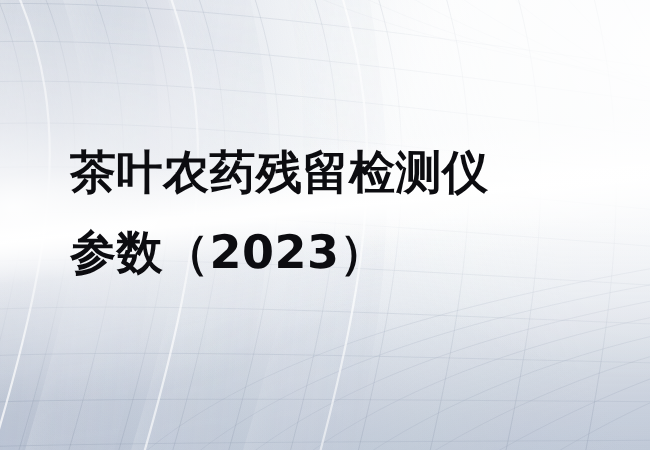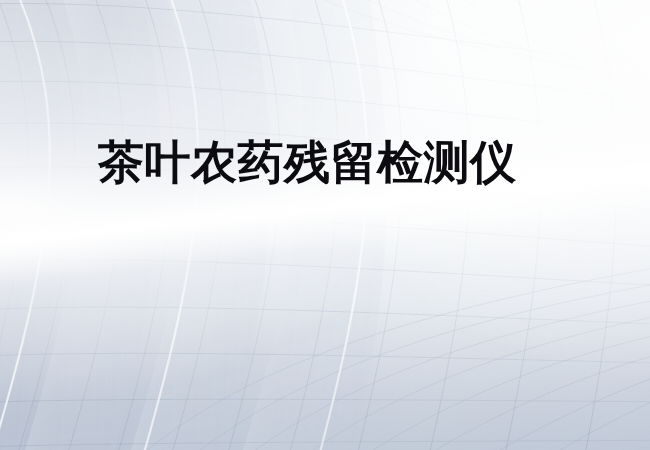--- a/index.html
+++ b/index.html
@@ -80,23 +80,22 @@
     background:
       radial-gradient(115% 85% at 2% 46%, rgba(255,255,255,0.92) 0%, rgba(255,255,255,0.45) 22%, rgba(255,255,255,0) 52%),
       radial-gradient(90% 110% at 103% 12%, rgba(255,255,255,0.96) 0%, rgba(255,255,255,0.55) 34%, rgba(255,255,255,0) 66%),
       radial-gradient(70% 60% at 50% 108%, rgba(176,187,204,0.28) 0%, rgba(176,187,204,0) 70%);
   }
 
   
   #title-block {
     position: absolute;
     left: 70px;
-    top: 122px;
+    top: 132px;
     width: 540px;
-    margin-left: 28px;
   }
   .title-line {
     font-family: "DejaVu Sans", "Liberation Sans", sans-serif;
     font-size: 46px;
     font-weight: 700;
     line-height: 80px;
     color: #0c0c10;
     white-space: nowrap;
     letter-spacing: 0.5px;
     text-rendering: geometricPrecision;
@@ -209,15 +208,16 @@
       </g>
 
     </g>
   </svg>
 
   <div class="bg-layer" id="bg-sheen"></div>
   <div class="bg-layer" id="bg-glow"></div>
 
   <div id="title-block">
     <div class="title-line">茶叶农药残留检测仪</div>
+    <div class="title-line">参数（2023）</div>
   </div>
 
 </div>
 
 </body></html>

